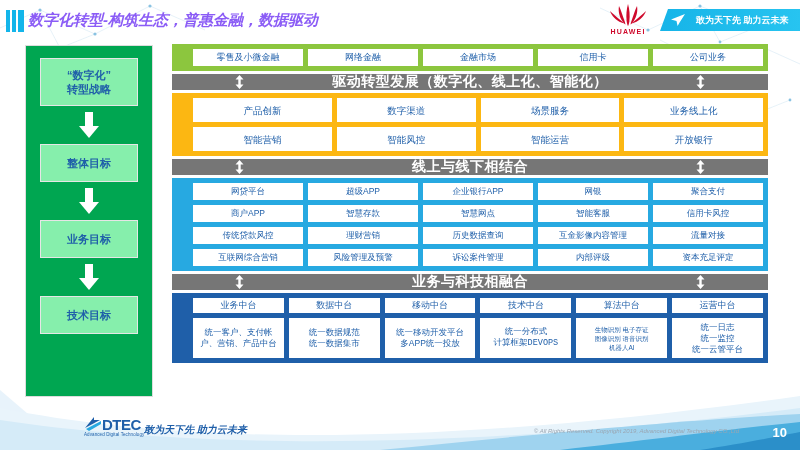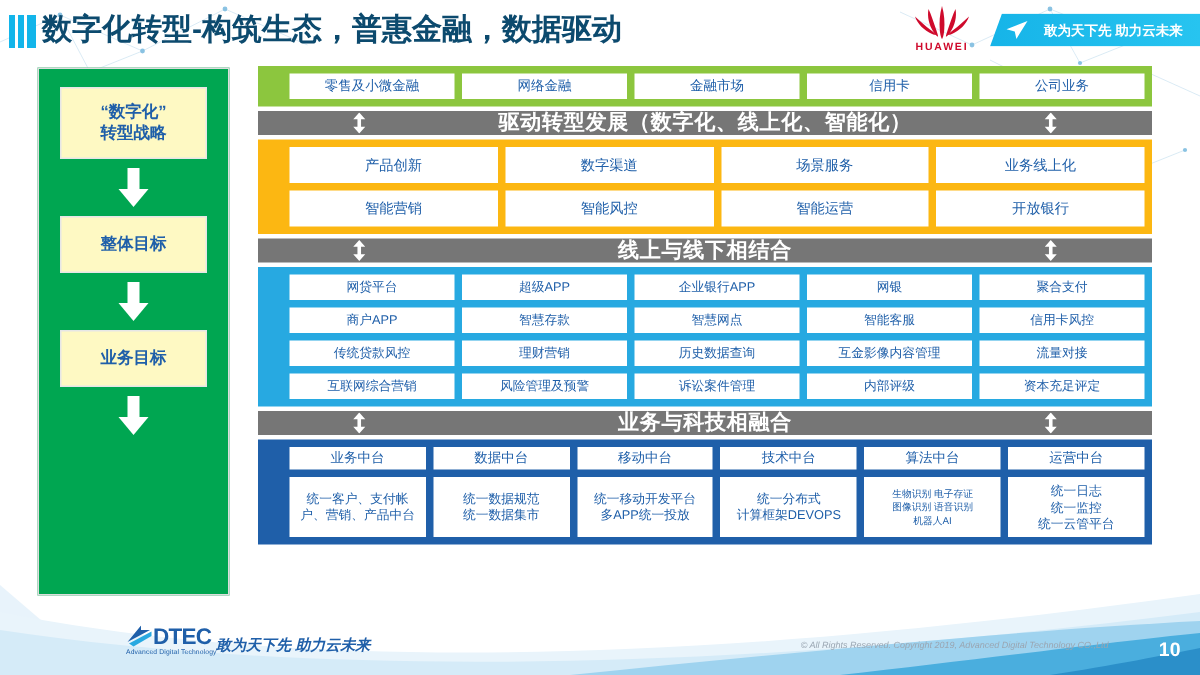--- a/index.html
+++ b/index.html
@@ -20,23 +20,24 @@
   .title-deco {
     position:absolute; left:6px; top:10px; width:18px; height:22px;
     background:
       linear-gradient(to right,
         #13b5ea 0 4px, #ffffff 4px 6px,
         #13b5ea 6px 10px, #ffffff 10px 12px,
         #13b5ea 12px 18px);
   }
   .page-title {
     position:absolute; left:28px; top:4px;
-    font-size:20px; font-weight:bold; color:#0c4a6e;
+    font-size:15px; font-weight:bold; color:#8b5cf6;
     letter-spacing:0px; line-height:32px;
     white-space:nowrap;
+    font-style:italic;
   }
   .huawei-logo {
     position:absolute; left:600px; top:2px; width:56px; height:36px;
     text-align:center;
   }
   .huawei-mark { display:block; margin:0 auto; }
   .huawei-word {
     font-size:7px; font-weight:bold; color:#cf0a2c; letter-spacing:1.2px;
     line-height:8px; margin-top:0px;
   }
@@ -54,21 +55,21 @@
   
   .content { position:absolute; left:0; top:40px; width:800px; height:370px; z-index:2; }
   
   .strategy-col {
     position:absolute; left:25px; top:5px; width:128px; height:352px;
     background:#00a651; border:1px solid #dddddd;
     display:flex; flex-direction:column; align-items:center;
     padding:12px 0;
   }
   .strategy-box {
-    width:98px; background:#fef9c3; border:1px solid #e6e6e6;
+    width:98px; background:#86efac; border:1px solid #e6e6e6;
     color:#1f5fa9; font-size:11px; font-weight:bold;
     text-align:center; line-height:14px;
     display:flex; align-items:center; justify-content:center;
     flex-direction:column;
   }
   .strategy-box.tall { height:48px; }
   .strategy-box.norm { height:38px; }
   .arrow-down { width:20px; height:26px; margin:6px 0; position:relative; }
   .arrow-down::before {
     content:""; position:absolute; left:6px; top:0; width:8px; height:15px; background:#ffffff;
@@ -203,20 +204,23 @@
     </div>
     <div class="arrow-down"></div>
     <div class="strategy-box norm">
       <span>整体目标</span>
     </div>
     <div class="arrow-down"></div>
     <div class="strategy-box norm">
       <span>业务目标</span>
     </div>
     <div class="arrow-down"></div>
+    <div class="strategy-box norm">
+      <span>技术目标</span>
+    </div>
   </div>
 
   <div class="right-stack">
 
     <div class="band green">
       <div class="row">
         <div class="cell">零售及小微金融</div>
         <div class="cell">网络金融</div>
         <div class="cell">金融市场</div>
         <div class="cell">信用卡</div>
@@ -306,21 +310,21 @@
         <div class="cell">数据中台</div>
         <div class="cell">移动中台</div>
         <div class="cell">技术中台</div>
         <div class="cell">算法中台</div>
         <div class="cell">运营中台</div>
       </div>
       <div class="row">
         <div class="cell body lalign">统一客户、支付帐户、营销、产品中台</div>
         <div class="cell body" style="display: flex; flex-direction: column; justify-content: center;">统一数据规范<br>统一数据集市</div>
         <div class="cell body" style="display: flex; flex-direction: column; justify-content: center;">统一移动开发平台<br>多APP统一投放</div>
-        <div class="cell body" style="display: flex; flex-direction: column; justify-content: center;">统一分布式<br>计算框架DEVOPS</div>
+        <div class="cell body" style="display: flex; flex-direction: column; justify-content: center; font-family: Liberation Mono, monospace;">统一分布式<br>计算框架DEVOPS</div>
         <div class="cell body small lalign" style="display: flex; flex-direction: column; justify-content: center;">生物识别 电子存证<br>图像识别 语音识别<br>机器人AI</div>
         <div class="cell body" style="display: flex; flex-direction: column; justify-content: center;">统一日志<br>统一监控<br>统一云管平台</div>
       </div>
     </div>
 
   </div>
 </div>
 
 <div class="footer">
   <div class="dtec-logo">

